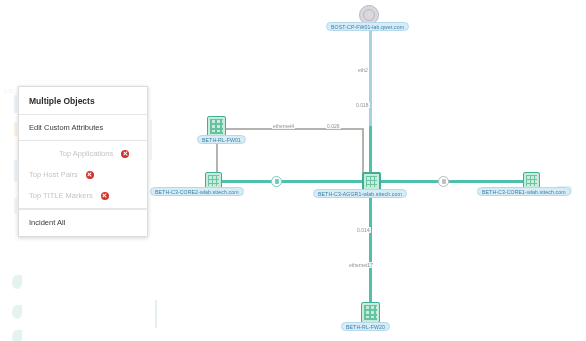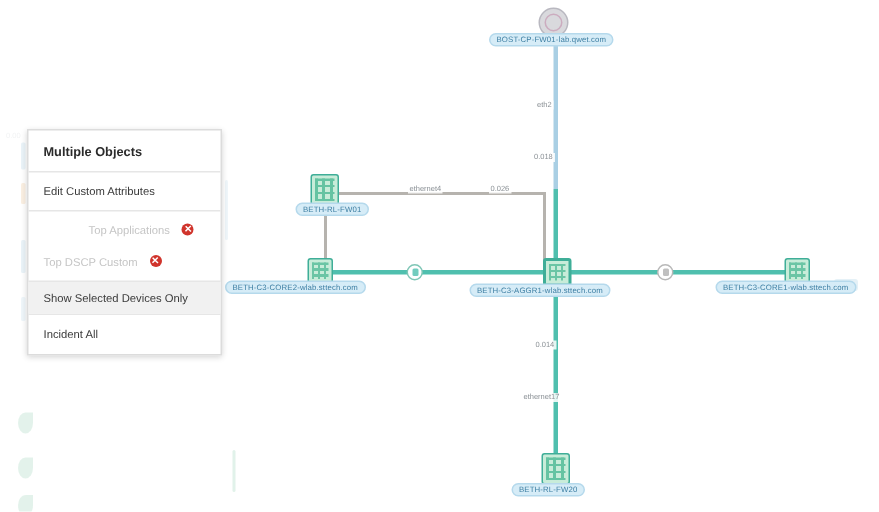--- a/index.html
+++ b/index.html
@@ -107,21 +107,21 @@
   #ctx .sep{height:1px;background:#e6e6e6;margin:0;}
   .ctx-title{
     font-size:8.5px;font-weight:bold;color:#2b2b2b;
     padding:9px 10px 8px 10px;
   }
   .ctx-item{
     font-size:7.5px;color:#3a3a3a;
     padding:6px 10px;
     position:relative;
     white-space:nowrap;
-    display:flex;align-items:flex-start;
+    display:flex;align-items:flex-end;
   }
   .ctx-item.disabled{color:#c5c5c5;}
   .ctx-item.hover{background:#f1f1f1;}
   .ban{
     display:inline-block;width:8px;height:8px;border-radius:50%;
     background:#d0342c;position:relative;margin-left:8px;flex:0 0 auto;
   }
   .ban::before,.ban::after{
     content:"";position:absolute;left:1.6px;top:3.4px;
     width:4.8px;height:1.2px;background:#ffffff;transform:rotate(45deg);
@@ -225,29 +225,30 @@
 
     <div class="ctx-item" style="padding-top:8px;padding-bottom:8px;">
       <span>Edit Custom Attributes</span>
     </div>
     <div class="sep"></div>
 
     <div class="ctx-item disabled pad-top">
       <span>Top Applications</span>
       <span class="ban"></span>
     </div>
+    <div class="ctx-item disabled">
+      <span>Top Host Pairs</span>
+      <span class="ban"></span>
+    </div>
     <div class="ctx-item disabled pad-bot">
-      <span>Top DSCP Custom</span>
+      <span>Top TITLE Markers</span>
       <span class="ban"></span>
     </div>
     <div class="sep"></div>
 
-    <div class="ctx-item hover">
-      <span>Show Selected Devices Only</span>
-    </div>
     <div class="sep"></div>
 
     <div class="ctx-item" style="padding-top:8px;padding-bottom:9px;">
       <span>Incident All</span>
     </div>
   </div>
 
 </div>
 
 </body></html>

